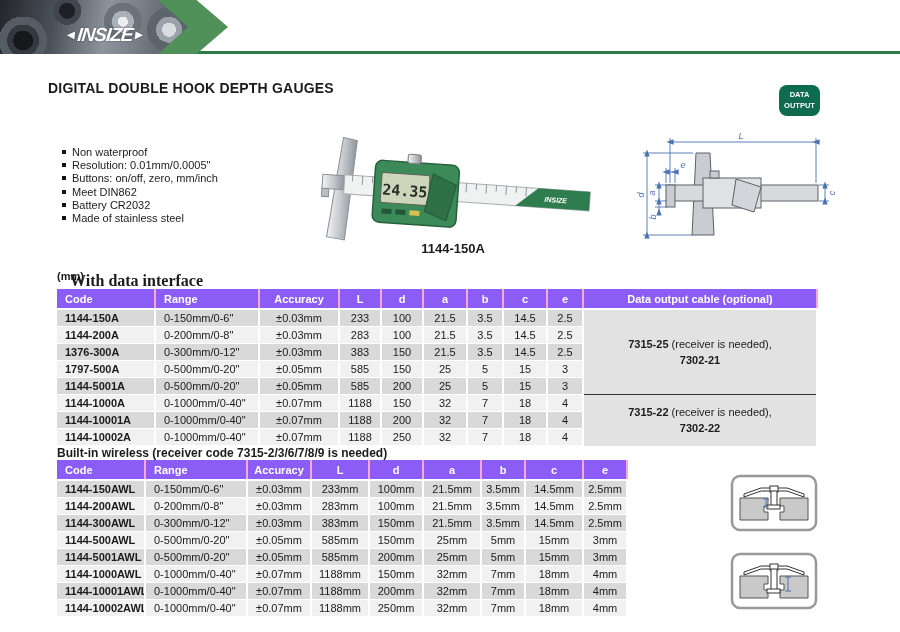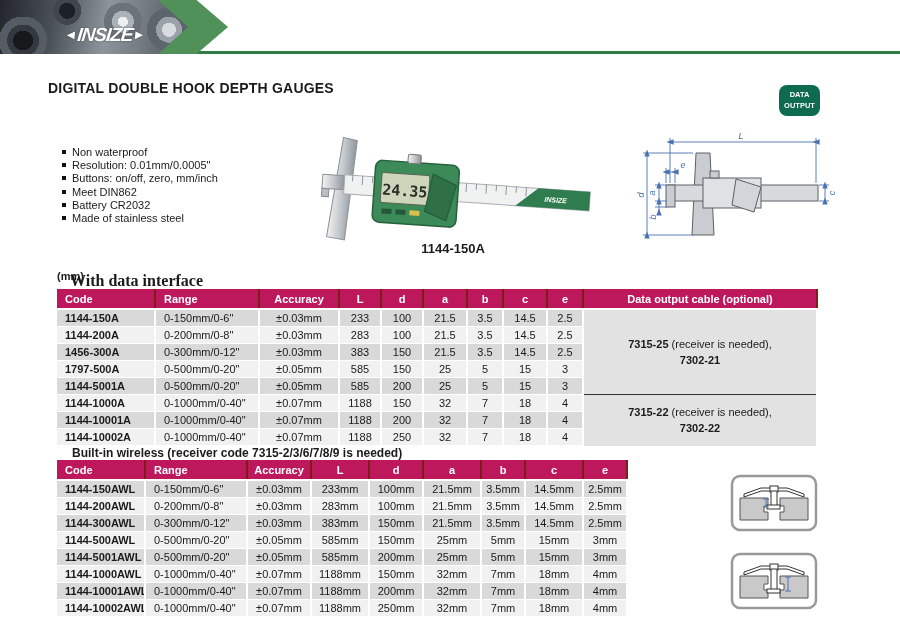--- a/index.html
+++ b/index.html
@@ -37,28 +37,28 @@
   
   .prod{position:absolute;left:288px;top:128px;width:330px;height:115px;}
   .prod-caption{position:absolute;left:288px;top:241px;width:330px;text-align:center;
                 font-size:13px;font-weight:bold;}
   
   .tdraw{position:absolute;left:633px;top:128px;width:265px;height:125px;}
 
   
   .sec1-title{position:absolute;left:70px;top:272px;font-size:16px;font-weight:bold;font-family:Liberation Serif, serif;}
   .sec1-unit{position:absolute;left:57px;top:270px;width:760px;text-align:left;font-size:11px;font-weight:bold;}
-  .sec2-title{position:absolute;left:72px;top:446px;font-size:12px;font-weight:bold;}
+  .sec2-title{position:absolute;left:57px;top:446px;font-size:12px;font-weight:bold;}
 
   
   table.data{border-collapse:collapse;table-layout:fixed;font-size:11px;}
   .t1{position:absolute;left:57px;top:289px;width:760px;}
   .t2{position:absolute;left:57px;top:460px;width:570px;}
-  table.data th{background:#be185d;color:#fff;font-weight:bold;height:19px;padding:0 0 0 8px;
-                text-align:left;border-right:2px solid #7f1d1d;border-bottom:2px solid #fff;overflow:hidden;margin-left:28px;}
+  table.data th{background:#8b5cf6;color:#fff;font-weight:bold;height:19px;padding:0 0 0 8px;
+                text-align:left;border-right:2px solid #f9a8d4;border-bottom:2px solid #fff;overflow:hidden;margin-left:28px;}
   table.data th.c{text-align:center;padding:0;}
   table.data td{height:16px;padding:0;text-align:center;border-right:2px solid #fff;
                 border-bottom:1px solid #fff;white-space:nowrap;overflow:hidden;}
   .t2 td{height:17px;}
   table.data td.l{text-align:left;padding-left:8px;}
   table.data td.code{font-weight:bold;text-align:left;padding-left:8px;}
   table.data tr.odd td{background:#d9d9d9;}
   table.data tr.even td{background:#f1f1f1;}
   table.data td.cable{background:#e2e2e2 !important;border-bottom:none;font-size:11px;line-height:1.5;}
   table.data td.cable.g2{border-top:1.5px solid #333;margin-top:42px;}
@@ -250,21 +250,21 @@
           <td class="l">0-200mm/0-8"</td>
           <td>±0.03mm</td>
           <td>283</td>
           <td>100</td>
           <td>21.5</td>
           <td>3.5</td>
           <td>14.5</td>
           <td>2.5</td>
         </tr>
         <tr class="odd">
-          <td class="code">1456-300A</td>
+          <td class="code">1376-300A</td>
           <td class="l">0-300mm/0-12"</td>
           <td>±0.03mm</td>
           <td>383</td>
           <td>150</td>
           <td>21.5</td>
           <td>3.5</td>
           <td>14.5</td>
           <td>2.5</td>
         </tr>
         <tr class="even">

